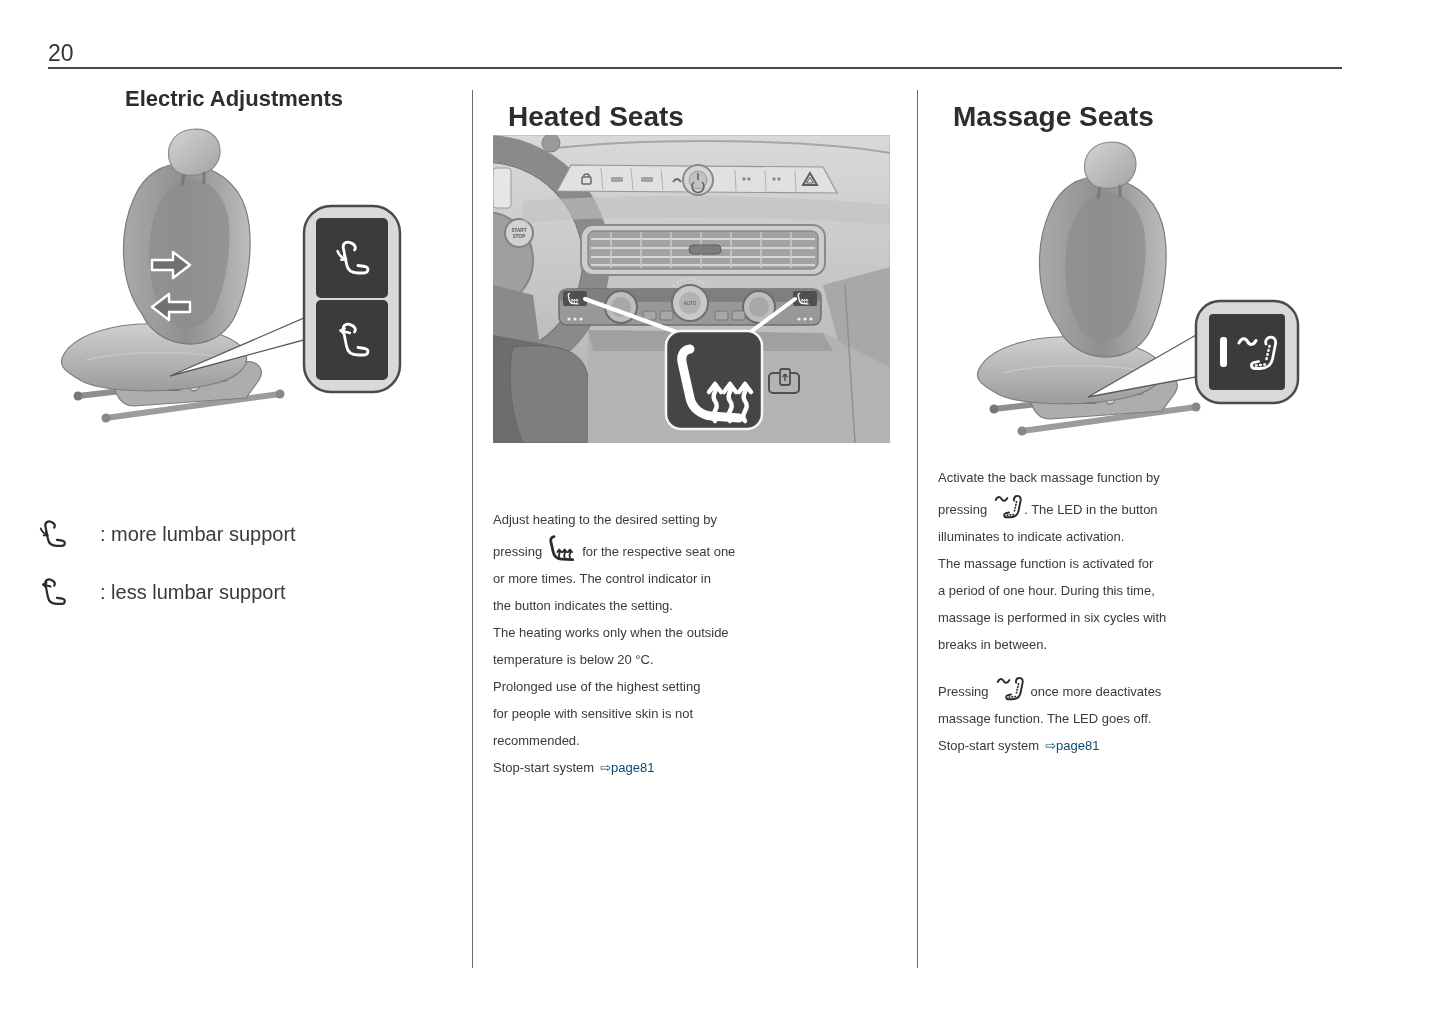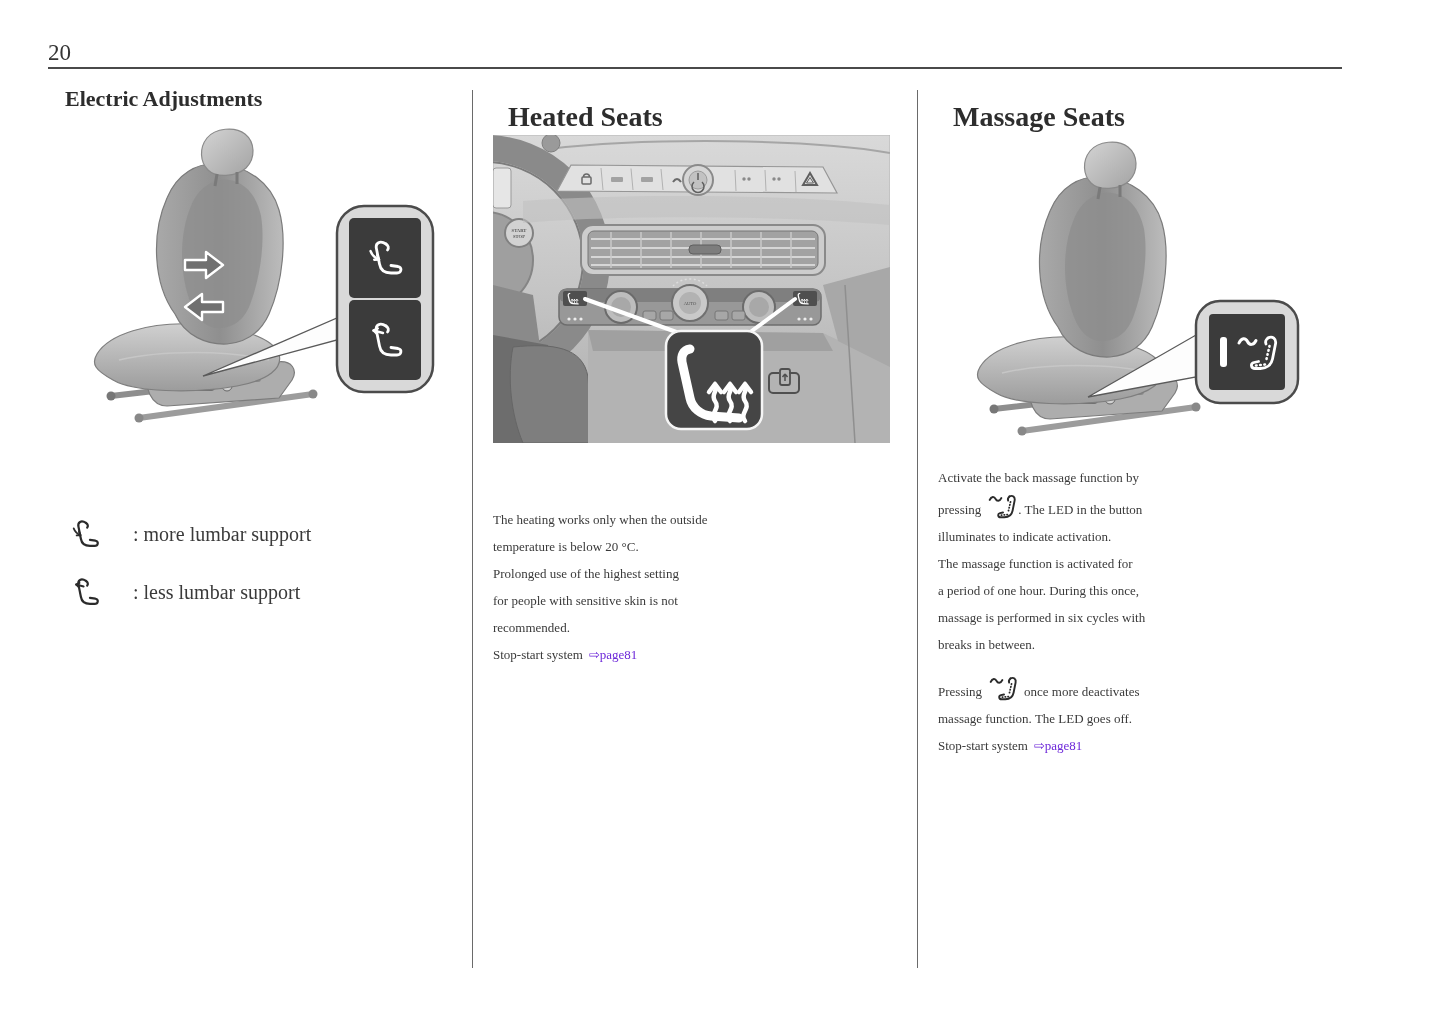--- a/index.html
+++ b/index.html
@@ -1,33 +1,33 @@
 <!DOCTYPE html>
 <html><head>
 <meta charset="utf-8">
 <style>
   html,body{margin:0;padding:0;background:#fff;}
   .page{position:relative;width:1445px;height:1018px;background:#ffffff;overflow:hidden;
-        font-family:Liberation Serif, serif;color:#3a3a3a;}
+        font-family:Liberation Sans, sans-serif;color:#3a3a3a;}
   .pagenum{position:absolute;left:48px;top:40px;font-size:23px;color:#343434;}
   .htitle{position:absolute;left:181px;top:40px;font-size:23px;font-weight:bold;color:#2e2e2e;}
   .hrule{position:absolute;left:48px;top:67px;width:1294px;height:2px;background:#4a4a4a;}
   .divider{position:absolute;top:90px;width:1px;height:878px;background:#6a6a6a;}
   #divider-left{left:472px;} #divider-right{left:917px;}
   .col{position:absolute;top:86px;width:404px;}
-  #col-electric{left:65px;} #col-heated{left:493px;} #col-massage{left:938px;}
+  #col-electric{left:32px;text-align:center;} #col-heated{left:493px;} #col-massage{left:938px;}
   .colh2{margin:15px;font-size:28px;font-weight:bold;color:#2d2d2d;}
   .colh3{margin:0;font-size:22px;font-weight:bold;color:#2d2d2d;}
   .illus{position:absolute;left:0;display:block;}
   .txt{position:absolute;left:0;width:400px;font-size:13px;line-height:27px;color:#3a3a3a;}
   .txt p{margin:0;white-space:pre-line;}
   .txt p.gap{margin-top:15px;}
   .ico{display:inline-block;vertical-align:-7px;margin:0 6px;}
   .ico.tight-r{margin-right:1px;}
-  .ref{margin-left:6px;color:#6d28d9;text-decoration:none;margin-top:44px;}
+  .ref{margin-left:6px;color:#0c4a6e;text-decoration:none;margin-top:44px;}
   .press-line{position:absolute;left:0;top:374px;font-size:20px;}
   .press-line .ico{width:30px;height:38px;vertical-align:-9px;}
   .defrow{position:absolute;left:6px;display:flex;align-items:center;}
   #defrow-more{top:428px;} #defrow-less{top:486px;}
   .defrow .ico{width:30px;height:40px;margin:0;}
   .defrow .deflabel{margin-left:32px;font-size:20px;}
 </style>
 </head>
 <body>
 
@@ -241,20 +241,26 @@
           <path d="M222 249 l-6 8 M222 249 l6 8" stroke-width="4.5"></path>
           <path d="M237 286 c-6 -8 6 -12 0 -20 c-5 -7 4 -10 0 -16" stroke-width="4.5"></path>
           <path d="M237 249 l-6 8 M237 249 l6 8" stroke-width="4.5"></path>
           <path d="M252 286 c-6 -8 6 -12 0 -20 c-5 -7 4 -10 0 -16" stroke-width="4.5"></path>
           <path d="M252 249 l-6 8 M252 249 l6 8" stroke-width="4.5"></path>
         </g>
       </g>
     </svg>
 
     <div class="txt" style="top:420px">
+      <p><span>Adjust heating to the desired setting by
+pressing</span><svg class="ico" width="28" height="30" viewBox="0 0 42 44">
+            <use href="#g-heat" stroke="#2b2b2b"></use>
+          </svg><span>for the respective seat one
+or more times. The control indicator in
+the button indicates the setting.</span></p>
       <p>The heating works only when the outside
 temperature is below 20 °C.</p>
       <p>Prolonged use of the highest setting
 for people with sensitive skin is not
 recommended.</p>
       <p><span>Stop-start system</span><a class="ref" href="#">⇨page81</a></p>
     </div>
   </section>
 
   <section class="col" id="col-massage">
@@ -271,21 +277,21 @@
       </g>
     </svg>
 
     <div class="txt" style="top:378px">
       <p><span>Activate the back massage function by
 pressing</span><svg class="ico tight-r" width="30" height="30" viewBox="0 0 44 42">
             <use href="#g-massage" stroke="#2b2b2b"></use>
           </svg><span>. The LED in the button
 illuminates to indicate activation.</span></p>
       <p>The massage function is activated for
-a period of one hour. During this once,
+a period of one hour. During this time,
 massage is performed in six cycles with
 breaks in between.</p>
       <p class="gap"><span>Pressing</span><svg class="ico" width="30" height="30" viewBox="0 0 44 42">
             <use href="#g-massage" stroke="#2b2b2b"></use>
           </svg><span>once more deactivates
 massage function. The LED goes off.</span></p>
       <p><span>Stop-start system</span><a class="ref" href="#">⇨page81</a></p>
     </div>
   </section>
 

